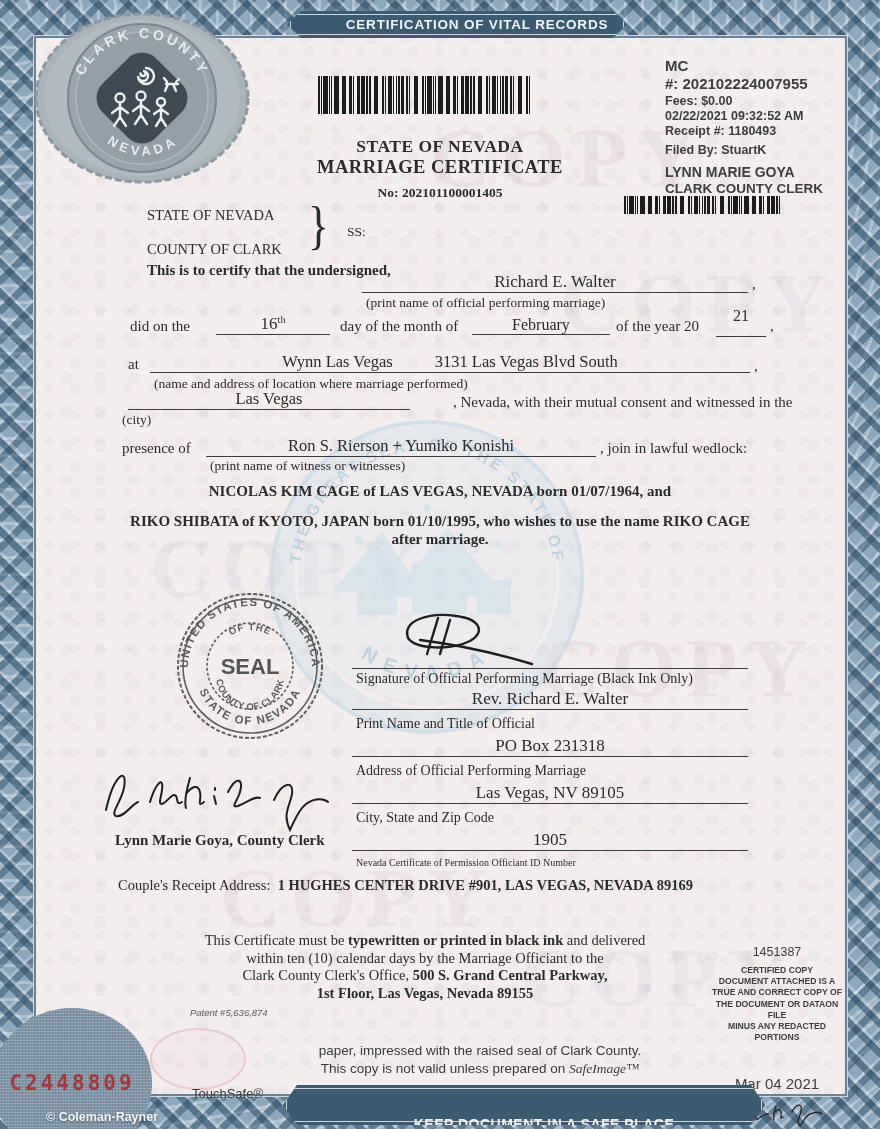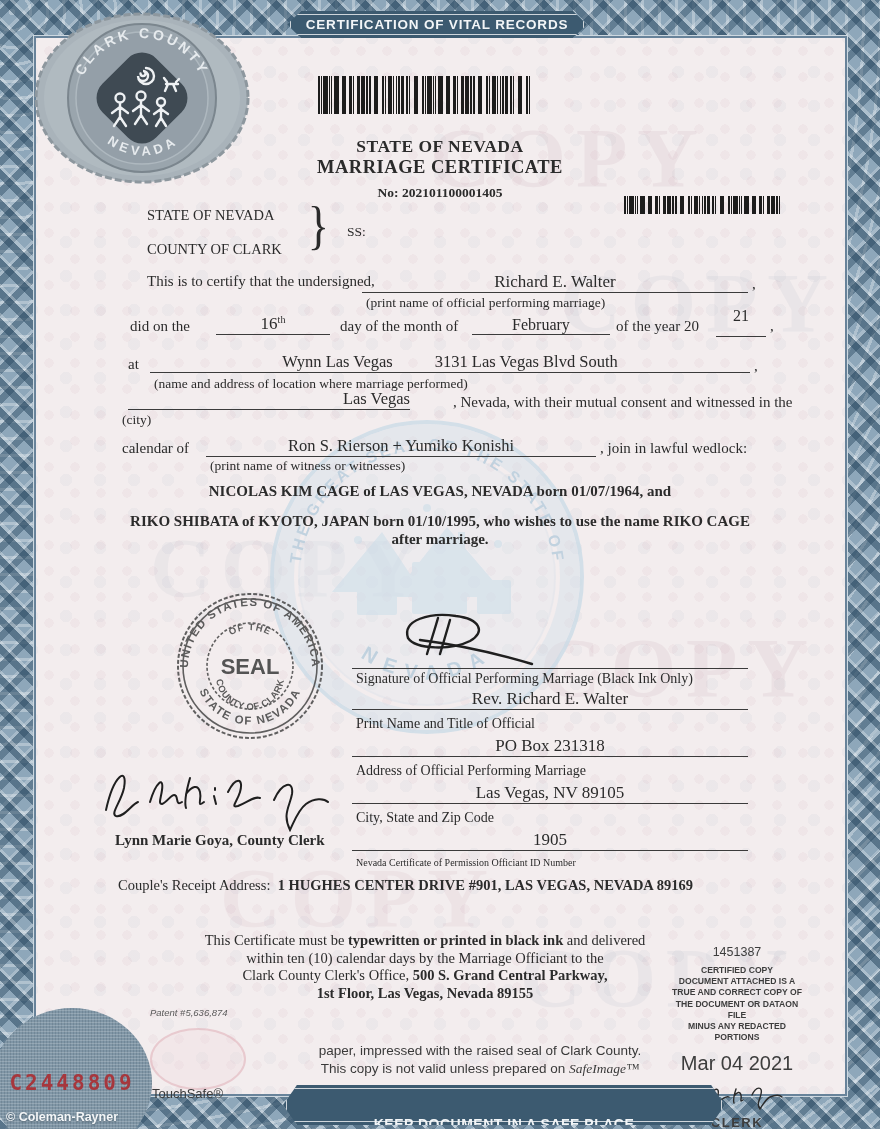--- a/index.html
+++ b/index.html
@@ -11,21 +11,21 @@
       repeating-radial-gradient(circle at 12px 12px, rgba(255,255,255,.30) 0 3px, transparent 3px 17px);
     font-family:"Liberation Serif", serif;color:#2b2b2b;}
   .doc{position:absolute;left:36px;top:38px;right:35px;bottom:35px;
     background-color:#f3edee;
     background-image:
       radial-gradient(rgba(206,162,174,.10) 25%, transparent 26%),
       radial-gradient(rgba(162,172,188,.09) 25%, transparent 26%);
     background-size:26px 26px,34px 34px;background-position:0 0,13px 17px;
     box-shadow:0 0 0 2px #68839a, 0 0 0 3px #cdd8e0;}
   .abs{position:absolute;}
-  .sans{font-family:"Liberation Sans", sans-serif;}
+  .sans{font-family:"Liberation Sans", sans-serif;padding-left:40px;}
   .mono{font-family:"DejaVu Sans Mono", monospace;}
   .b{font-weight:bold;}
   .ital{font-style:italic;}
   .ctr{text-align:center;}
   .wm{position:absolute;font-family:"Liberation Serif",serif;font-weight:bold;
       font-size:84px;letter-spacing:10px;color:rgba(188,150,162,.13);z-index:1;pointer-events:none;}
   .banner{position:absolute;background:#3c5a70;color:#f2f5f7;z-index:5;
       display:flex;flex-direction:column;align-items:center;justify-content:center;
       clip-path:polygon(14px 0,calc(100% - 14px) 0,100% 50%,calc(100% - 14px) 100%,14px 100%,0 50%);
       box-shadow:inset 0 0 0 3px #3c5a70, inset 0 0 0 4px rgba(255,255,255,.75);}
@@ -81,36 +81,46 @@
       <path d="M138,78 h12 m-10,0 l-3,7 m8,-7 l3,7 m-9,-9 l-3,-4 m12,4 l3,-3"></path>
       <circle cx="92" cy="92" r="4.5"></circle>
         <path d="M92,97 v14 m0,-10 l-8,6 m8,-6 l8,6 m-8,4 l-6,9 m6,-9 l6,9"></path>
       <circle cx="113" cy="90" r="4.5"></circle>
         <path d="M113,95 v14 m0,-10 l-8,6 m8,-6 l8,6 m-8,4 l-6,9 m6,-9 l6,9"></path>
       <circle cx="133" cy="96" r="4"></circle>
         <path d="M133,100 v12 m0,-9 l-7,5 m7,-5 l7,5 m-7,4 l-5,8 m5,-8 l5,8"></path>
     </g>
   </svg>
 
+  <div class="abs sans z2" style="left:625px;top:57px;width:215px;color:#3d3d3d;font-weight:bold;line-height:1.22;">
+    <div style="font-size:15px;">MC</div>
+    <div style="font-size:15px;">#: 202102224007955</div>
+    <div style="font-size:12.5px;">Fees: $0.00</div>
+    <div style="font-size:12.5px;">02/22/2021 09:32:52 AM</div>
+    <div style="font-size:12.5px;">Receipt #: 1180493</div>
+    <div style="font-size:12.5px;margin-top:4px;">Filed By: StuartK</div>
+    <div style="font-size:14px;margin-top:5px;">LYNN MARIE GOYA</div>
+    <div style="font-size:13.5px;">CLARK COUNTY CLERK</div>
+  </div>
 
   <div class="barcode" style="left:318px;top:76px;width:212px;height:38px;"></div>
   <div class="barcode" style="left:624px;top:196px;width:156px;height:18px;"></div>
 
   <div class="abs z2 ctr" style="left:280px;top:136px;width:320px;">
     <div class="b" style="font-size:17.5px;letter-spacing:.5px;">STATE OF NEVADA</div>
     <div class="b" style="font-size:18.5px;letter-spacing:.5px;">MARRIAGE CERTIFICATE</div>
     <div class="b" style="font-size:13.5px;margin-top:7px;">No: 202101100001405</div>
   </div>
 
   <span class="lbl" style="left:147px;top:207px;font-size:14.5px;">STATE OF NEVADA</span>
   <span class="lbl" style="left:147px;top:241px;font-size:14.5px;">COUNTY OF CLARK</span>
   <span class="abs z2" style="left:306px;top:196px;font-size:52px;font-weight:400;transform:scaleX(.85);">}</span>
   <span class="lbl" style="left:347px;top:224px;font-size:13.5px;">SS:</span>
 
-  <span class="lbl" style="left:147px;top:273px;">This is to certify that the undersigned,</span>
+  <span class="lbl" style="left:147px;top:262px;font-weight:bold;">This is to certify that the undersigned,</span>
   <div class="uline" style="left:362px;top:262px;width:386px;height:30px;font-size:17px;">
     <span>Richard E. Walter</span>
   </div>
   <span class="lbl" style="left:752px;top:276px;">,</span>
   <span class="cap" style="left:366px;top:295px;">(print name of official performing marriage)</span>
 
   <span class="lbl" style="left:130px;top:318px;">did on the</span>
   <div class="uline" style="left:216px;top:305px;width:114px;height:29px;font-size:17px;">
     <span>16</span>
       <sup style="font-size:10px;line-height:1;padding-bottom:9px;">th</sup>
@@ -126,27 +136,27 @@
   <span class="lbl" style="left:770px;top:318px;">,</span>
 
   <span class="lbl" style="left:128px;top:356px;">at</span>
   <div class="uline" style="left:150px;top:342px;width:600px;height:30px;font-size:16.5px;gap:42px;">
     <span>Wynn Las Vegas</span>
     <span>3131 Las Vegas Blvd South</span>
   </div>
   <span class="lbl" style="left:754px;top:358px;">,</span>
   <span class="cap" style="left:154px;top:376px;">(name and address of location where marriage performed)</span>
 
-  <div class="uline" style="left:128px;top:380px;width:282px;height:29px;font-size:16.5px;justify-content:flex-end;">
+  <div class="uline" style="left:128px;top:380px;width:282px;height:29px;font-size:16.5px;">
     <span>Las Vegas</span>
   </div>
   <span class="lbl" style="left:412px;top:394px;margin-left:41px;">, Nevada, with their mutual consent and witnessed in the</span>
   <span class="cap" style="left:122px;top:412px;">(city)</span>
 
-  <span class="lbl" style="left:122px;top:440px;">calendar of</span>
+  <span class="lbl" style="left:122px;top:440px;">presence of</span>
   <div class="uline" style="left:206px;top:426px;width:390px;height:30px;font-size:16.5px;">
     <span>Ron S. Rierson + Yumiko Konishi</span>
   </div>
   <span class="lbl" style="left:600px;top:440px;">, join in lawful wedlock:</span>
   <span class="cap" style="left:210px;top:458px;">(print name of witness or witnesses)</span>
 
   <div class="abs z2 ctr b" style="left:60px;top:483px;width:760px;font-size:15px;">NICOLAS KIM CAGE of LAS VEGAS, NEVADA born 01/07/1964, and</div>
   <div class="abs z2 ctr b" style="left:60px;top:513px;width:760px;font-size:15px;">RIKO SHIBATA of KYOTO, JAPAN born 01/10/1995, who wishes to use the name RIKO CAGE</div>
   <div class="abs z2 ctr b" style="left:60px;top:531px;width:760px;font-size:15px;">after marriage.</div>
 
@@ -248,21 +258,21 @@
 
   <div class="abs z2 ctr sans" style="left:672px;top:945px;width:130px;color:#3d3d3d;">
     <div style="font-size:12.5px;">1451387</div>
     <div style="font-size:8.6px;font-weight:bold;line-height:1.3;margin-top:6px;">
       <div>CERTIFIED COPY</div>
       <div>DOCUMENT ATTACHED IS A</div>
       <div>TRUE AND CORRECT COPY OF</div>
       <div>THE DOCUMENT OR DATAON FILE</div>
       <div>MINUS ANY REDACTED PORTIONS</div>
     </div>
-    <div style="font-size:20px;margin-top:9px;font-family:'Liberation Sans',sans-serif;">Mar 04 2021</div>
+    <div style="font-size:15px;margin-top:32px;font-family:'Liberation Sans',sans-serif;">Mar 04 2021</div>
     <svg width="110" height="34" viewBox="0 0 110 34" style="margin-top:2px;">
       <g stroke="#2a2a2a" stroke-width="1.4" fill="none" stroke-linecap="round">
         <path d="M4,24 C8,8 14,6 12,16 C10,24 6,28 10,28 C14,26 16,22 20,22"></path>
         <path d="M28,20 C32,10 38,10 36,18 C35,23 32,26 36,25 C41,22 44,18 47,20"></path>
         <path d="M54,12 C52,18 51,23 52,26 M52,19 C55,15 58,14 59,18 C60,22 57,26 61,23"></path>
         <path d="M70,18 C74,9 81,9 79,17 C78,23 74,27 78,32 C81,27 84,22 88,20 C93,18 98,18 100,20"></path>
       </g>
     </svg>
     <div style="font-size:13px;font-weight:bold;letter-spacing:1.5px;">CLERK</div>
   </div>

